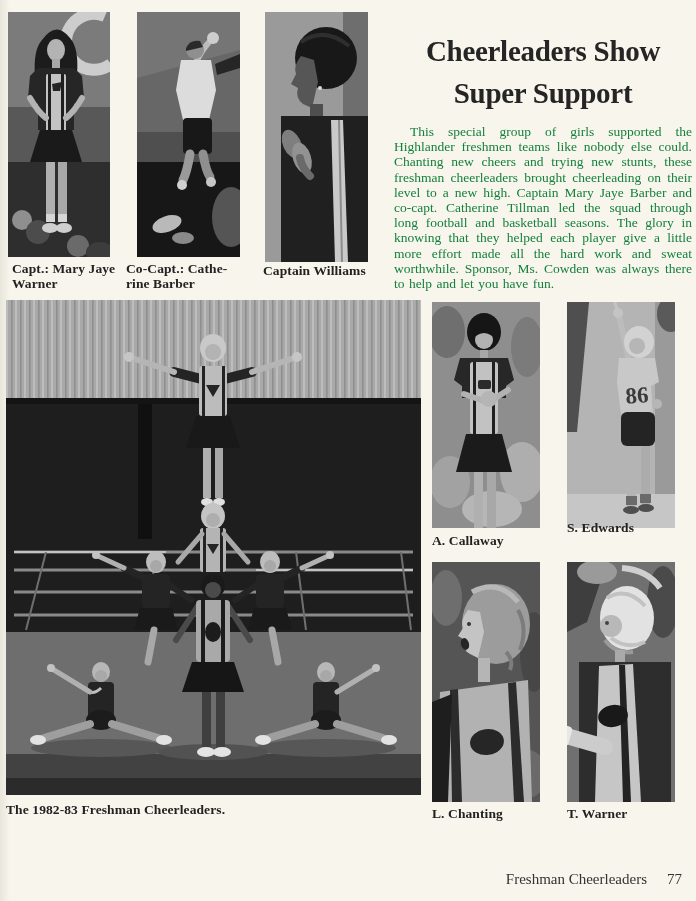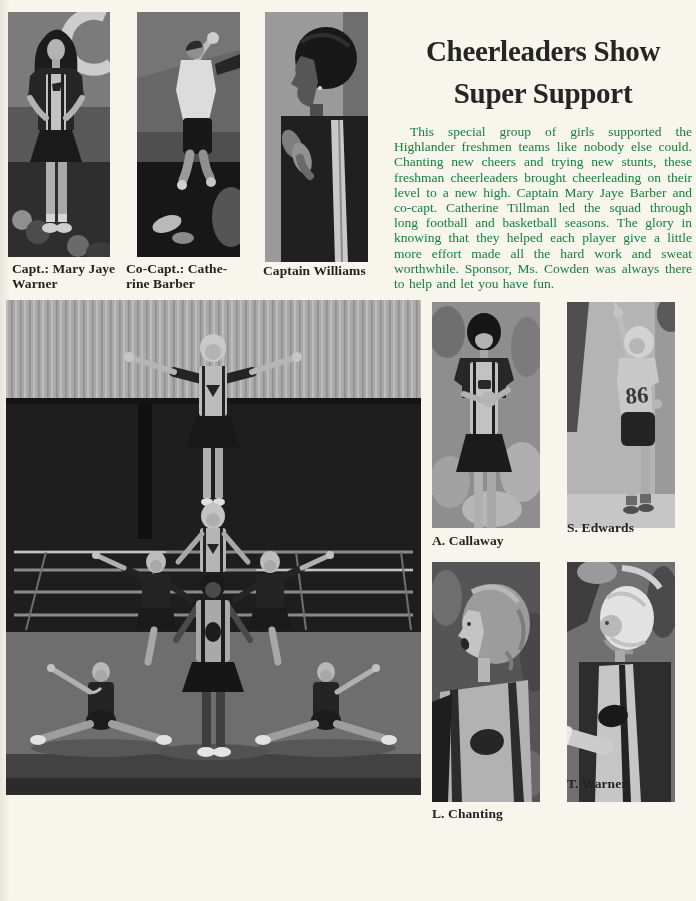--- a/index.html
+++ b/index.html
@@ -245,20 +245,21 @@
       <rect x="307" y="382" width="26" height="36" rx="4" fill="#242424"></rect>
       <path d="M331 392 L367 370" stroke="#b0b0b0" stroke-width="5" stroke-linecap="round"></path>
       <circle cx="370" cy="368" r="4" fill="#c2c2c2"></circle>
       <ellipse cx="320" cy="420" rx="15" ry="10" fill="#1c1c1c"></ellipse>
       <path d="M309 424 L263 438" stroke="#9e9e9e" stroke-width="8" stroke-linecap="round"></path>
       <path d="M331 424 L377 438" stroke="#9e9e9e" stroke-width="8" stroke-linecap="round"></path>
       <ellipse cx="257" cy="440" rx="8" ry="5" fill="#e2e2e2"></ellipse>
       <ellipse cx="383" cy="440" rx="8" ry="5" fill="#e2e2e2"></ellipse>
     </svg>
   </div>
+  <div class="caption center" style="left:6px;top:802px;width:415px">The 1982-83 Freshman Cheerleaders.</div>
 
   <div class="photo" style="left:432px;top:302px;width:108px;height:226px">
     <svg viewBox="0 0 108 226">
       <rect width="108" height="226" fill="#8e8e8e"></rect>
       <ellipse cx="15" cy="30" rx="18" ry="26" fill="#6f6f6f"></ellipse>
       <ellipse cx="95" cy="45" rx="16" ry="30" fill="#7b7b7b"></ellipse>
       <ellipse cx="90" cy="170" rx="22" ry="30" fill="#aeaeae"></ellipse>
       <ellipse cx="18" cy="180" rx="20" ry="26" fill="#a2a2a2"></ellipse>
       <ellipse cx="60" cy="207" rx="30" ry="18" fill="#b6b6b6"></ellipse>
       <ellipse cx="52" cy="30" rx="17" ry="19" fill="#161616"></ellipse>
@@ -346,16 +347,19 @@
       <polygon points="52,103 58,103 64,240 56,240" fill="#232323"></polygon>
       <ellipse cx="46" cy="154" rx="15" ry="11" fill="#191919" transform="rotate(-10 46 154)"></ellipse>
       <g transform="rotate(16 20 182)">
         <rect x="-8" y="172" width="54" height="16" rx="8" fill="#cccccc"></rect>
         <rect x="-10" y="170" width="12" height="20" rx="4" fill="#e8e8e8"></rect>
       </g>
     </svg>
   </div>
 
   <div class="caption center" style="left:432px;top:806px;width:108px">L. Chanting</div>
-  <div class="caption center" style="left:567px;top:776px;width:108px">T. Warner</div>
-
+  <div class="caption center" style="left:567px;top:806px;width:108px">T. Warner</div>
+
+  <div class="footer">
+    <span>Freshman Cheerleaders</span><span class="pagenum">77</span>
+  </div>
 
 </div>
 
 </body></html>

